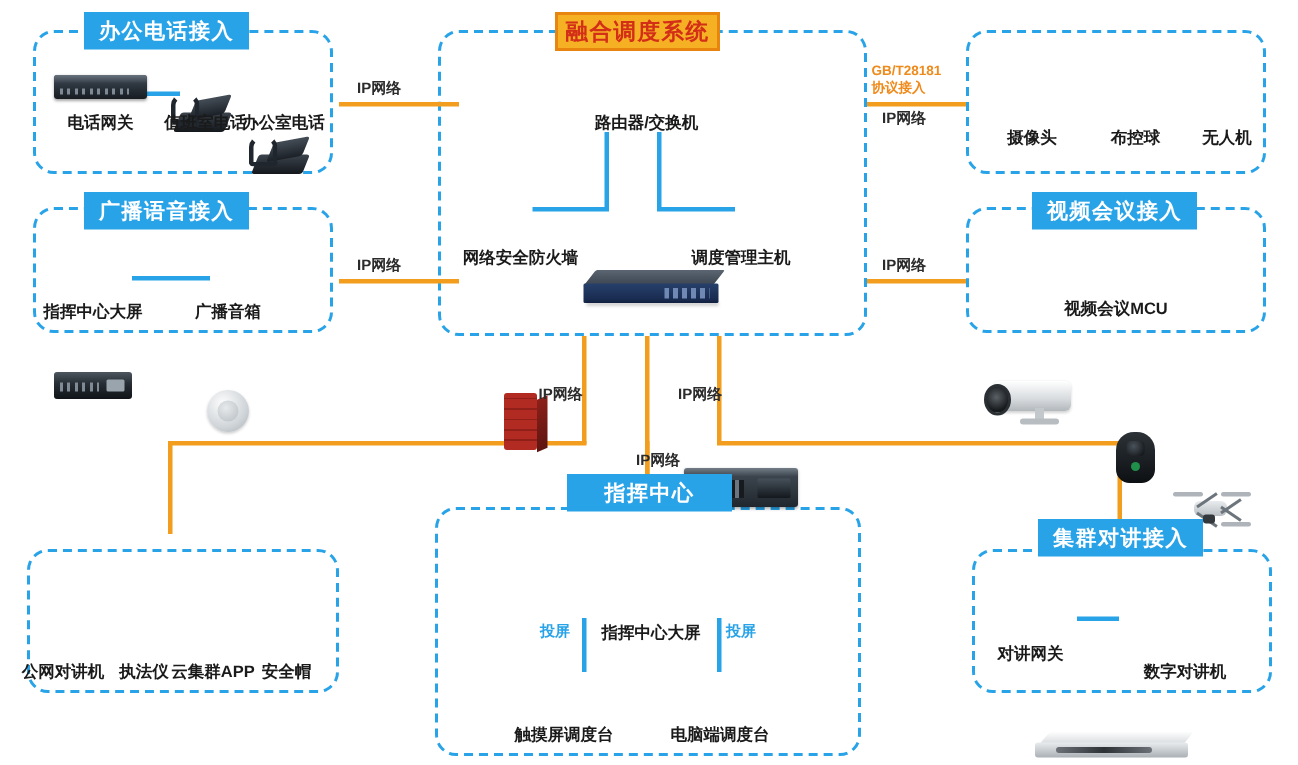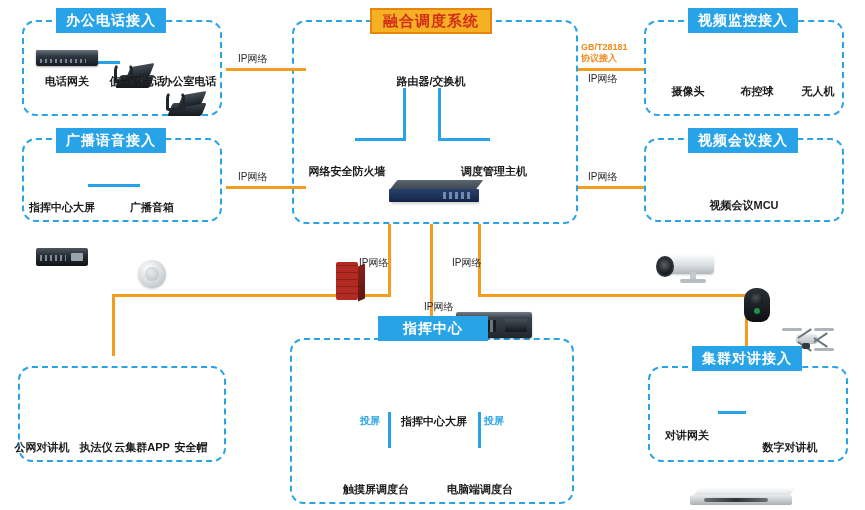--- a/index.html
+++ b/index.html
@@ -14,21 +14,21 @@
   
   .chip{position:absolute;background:#29a3e8;color:#fff;font-size:14px;font-weight:bold;
         display:flex;align-items:center;justify-content:center;letter-spacing:1px;
         white-space:nowrap;z-index:6;padding:0 10px;box-sizing:border-box;}
   .chip.amber{background:#f6b024;color:#d32f18;border:2px solid #e8850f;
               font-size:15px;letter-spacing:1px;}
 
   
   .ln{position:absolute;background:#f29d1d;z-index:1;}
   .lnb{position:absolute;background:#29a3e8;z-index:1;}
-  .lbl{position:absolute;font-size:10px;font-weight:normal;color:#2b2b2b;white-space:nowrap;z-index:4;}
+  .lbl{position:absolute;font-size:10px;font-weight:bold;color:#2b2b2b;white-space:nowrap;z-index:4;}
   .lbl.orange{color:#ef8b1c;font-size:9px;line-height:11px;font-weight:bold;}
   .lbl.blue{color:#29a3e8;font-size:10px;font-weight:bold;}
 
   
   .cap{position:absolute;font-size:11px;color:#1a1a1a;font-weight:bold;white-space:nowrap;
        text-align:center;z-index:5;}
   .dev{position:absolute;z-index:3;}
 
   
   
@@ -194,21 +194,21 @@
     <div class="p"></div>
       <div class="rj"></div>
   </div>
   <div class="lnb" style="left:88px;top:184px;width:52px;height:3px;"></div>
   <div class="cap" style="left:24px;top:200px;width:76px;">指挥中心大屏</div>
 
   <div class="dev spk" style="left:138px;top:170px;width:28px;height:28px;"></div>
   <div class="cap" style="left:118px;top:200px;width:68px;">广播音箱</div>
 
   <div class="group center" style="left:292px;top:20px;width:286px;height:204px;"></div>
-  <div class="chip amber" style="left:370px;top:8px;width:122px;height:26px;text-align:right;">融合调度系统</div>
+  <div class="chip amber" style="left:370px;top:8px;width:110px;height:26px;text-align:right;">融合调度系统</div>
 
   <div class="cap" style="left:378px;top:46px;width:106px;margin-top:28px;">路由器/交换机</div>
   <div class="dev router" style="left:389px;top:62px;width:94px;height:26px;">
     <div class="top"></div>
       <div class="face"></div>
       <div class="shadow"></div>
   </div>
 
   <div class="lnb" style="left:403px;top:88px;width:3px;height:52px;"></div>
   <div class="lnb" style="left:355px;top:138px;width:51px;height:3px;"></div>
@@ -221,21 +221,20 @@
   </div>
   <div class="cap" style="left:300px;top:164px;width:94px;">网络安全防火墙</div>
 
   <div class="dev server" style="left:456px;top:130px;width:76px;height:26px;">
     <div class="bay"></div>
       <div class="bay2"></div>
   </div>
   <div class="cap" style="left:450px;top:164px;width:88px;">调度管理主机</div>
 
   <div class="group" style="left:644px;top:20px;width:200px;height:96px;"></div>
-  <div class="chip" style="left:688px;top:8px;width:110px;height:25px;">视频监控接入</div>
 
   <div class="dev cam" style="left:654px;top:40px;width:68px;height:38px;">
     <div class="body"></div>
       <div class="lens"></div>
       <div class="mt"></div>
       <div class="arm"></div>
   </div>
   <div class="cap" style="left:656px;top:84px;width:64px;">摄像头</div>
 
   <div class="dev ptz" style="left:744px;top:42px;width:26px;height:36px;">

